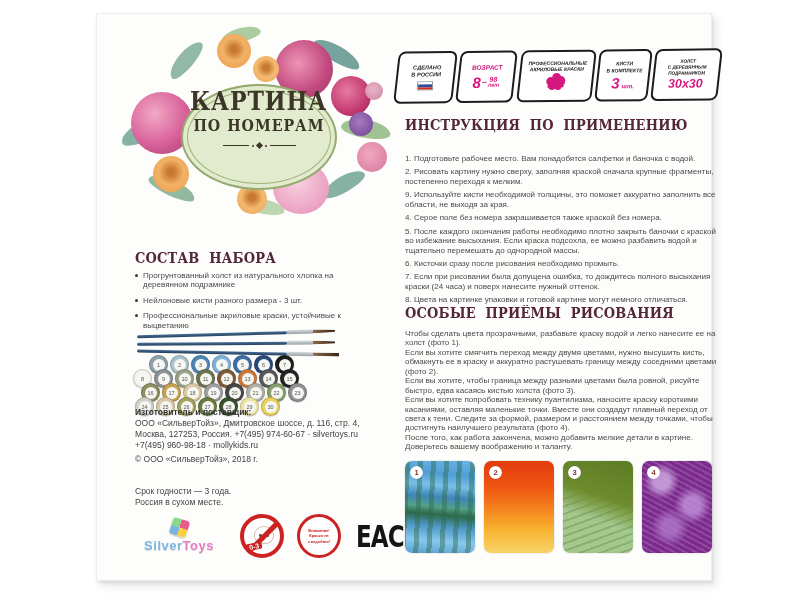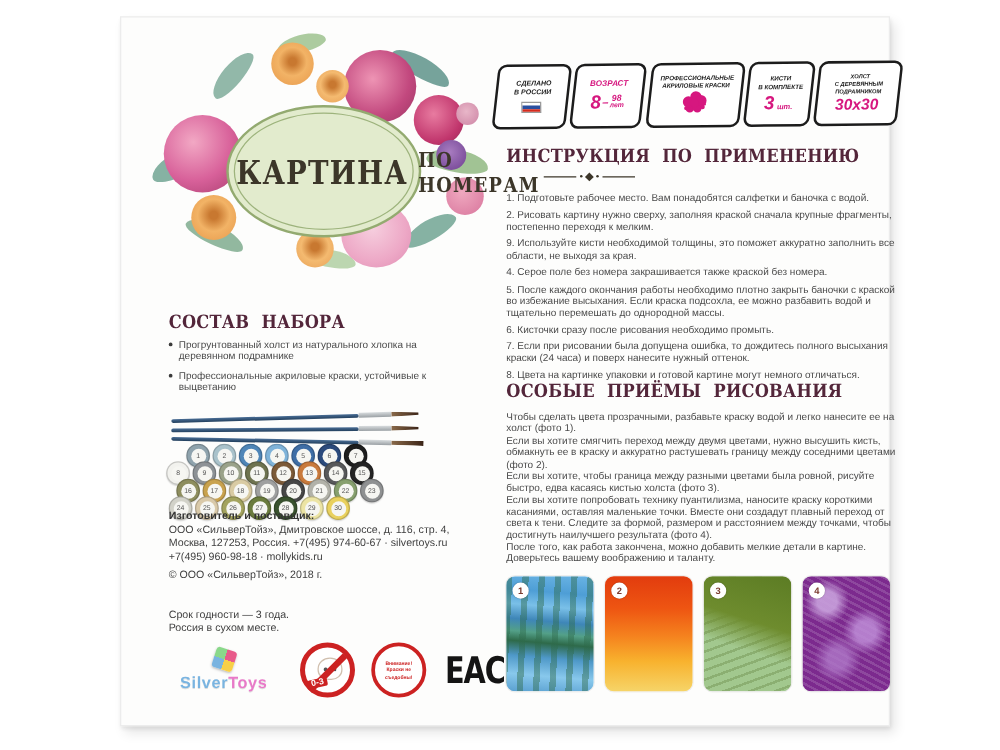--- a/index.html
+++ b/index.html
@@ -9,21 +9,21 @@
   .card { position:absolute; left:96px; top:13px; width:616px; height:568px;
           background:#fdfdfc; border:1px solid #ececec;
           box-shadow:4px 5px 9px rgba(0,0,0,.10), 1px 2px 3px rgba(0,0,0,.08); }
 
   
   .wreath { position:absolute; left:28px; top:10px; width:268px; height:208px; }
   .leaf { position:absolute; border-radius:50% 50% 50% 50%/60% 60% 40% 40%; opacity:.95; }
   .flower { position:absolute; border-radius:50%; }
   .title-badge { position:absolute; left:56px; top:60px; width:156px; height:106px;
                  background:#e2ebcd; border:2px solid #93aa70; border-radius:50%;
-                 display:flex; flex-direction:row; align-items:center; justify-content:flex-start;
+                 display:flex; flex-direction:column; align-items:center; justify-content:flex-start;
                  z-index:5; }
   .title-badge::before { content:""; position:absolute; inset:4px; border:1px solid #9db37c; border-radius:50%; }
   .title-l1 { font-family:"DejaVu Serif", serif; font-weight:bold; font-size:24px;
               color:#3c3629; letter-spacing:1px; transform:scale(.92,1.1); }
   .title-l2 { font-family:"DejaVu Serif", serif; font-weight:bold; font-size:15px;
               color:#3c3629; letter-spacing:1px; margin-top:2px; transform:scale(.95,1.1); }
   .ornament { margin-top:8px; display:flex; align-items:center; gap:3px; }
   .orn-line { width:26px; height:1px; background:#3c3629; }
   .orn-diamond { width:5px; height:5px; background:#3c3629; transform:rotate(45deg); }
   .orn-dot { width:2px; height:2px; background:#3c3629; border-radius:50%; }
@@ -266,20 +266,24 @@
   </div>
 
   <div class="kit">
     <div class="sec-h">СОСТАВ НАБОРА</div>
     <div class="kit-item">
       <span class="dot"></span>
       <span class="body-text">Прогрунтованный холст из натурального хлопка на деревянном подрамнике</span>
     </div>
     <div class="kit-item">
       <span class="dot"></span>
+      <span class="body-text">Нейлоновые кисти разного размера - 3 шт.</span>
+    </div>
+    <div class="kit-item">
+      <span class="dot"></span>
       <span class="body-text">Профессиональные акриловые краски, устойчивые к выцветанию</span>
     </div>
   </div>
 
   <div class="brushes">
     <div class="brush">
       <span class="handle"></span>
       <span class="ferrule"></span>
       <span class="bristle"></span>
     </div>

